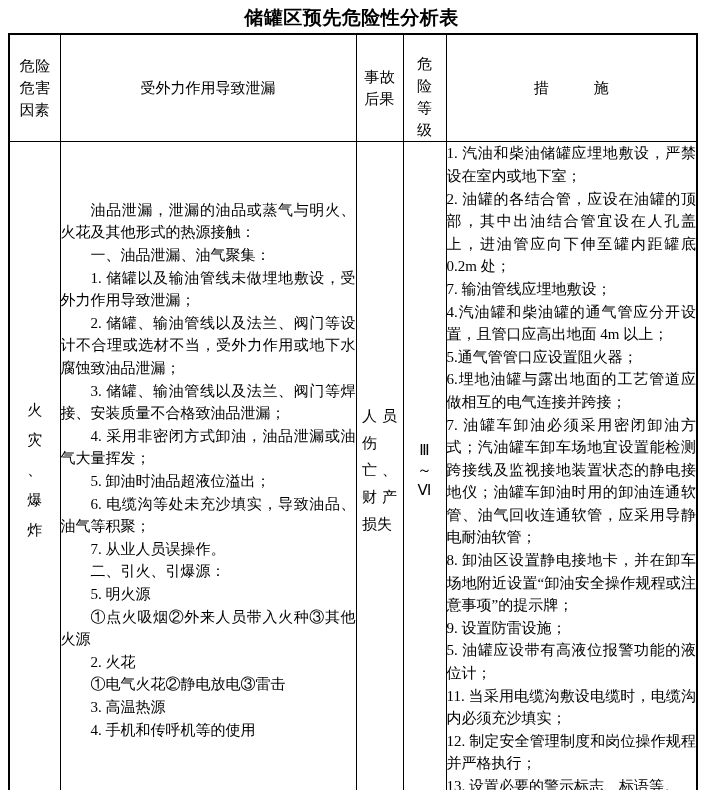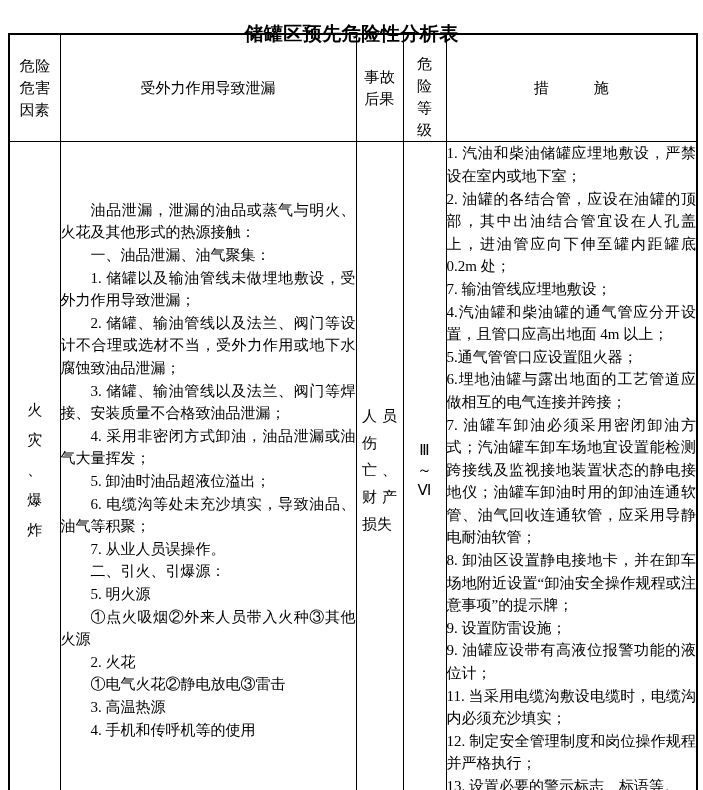--- a/index.html
+++ b/index.html
@@ -6,21 +6,21 @@
     margin: 0;
     padding: 0;
     width: 703px;
     height: 790px;
     overflow: hidden;
     background: #ffffff;
     color: #000000;
     font-family: "Liberation Serif", serif;
   }
   .doc-title {
-    margin: 16px;
+    margin: 0;
     padding-top: 5px;
     height: 26px;
     text-align: center;
     font-size: 19px;
     font-weight: bold;
     letter-spacing: 0.5px;
   }
   table.phat {
     position: absolute;
     left: 8px;
@@ -151,21 +151,21 @@
       <div>
             <p class="para">1. 汽油和柴油储罐应埋地敷设，严禁设在室内或地下室；</p>
             <p class="para">2. 油罐的各结合管，应设在油罐的顶部，其中出油结合管宜设在人孔盖上，进油管应向下伸至罐内距罐底 0.2m 处；</p>
             <p class="para">7. 输油管线应埋地敷设；</p>
             <p class="para">4.汽油罐和柴油罐的通气管应分开设置，且管口应高出地面 4m 以上；</p>
             <p class="para">5.通气管管口应设置阻火器；</p>
             <p class="para">6.埋地油罐与露出地面的工艺管道应做相互的电气连接并跨接；</p>
             <p class="para">7. 油罐车卸油必须采用密闭卸油方式；汽油罐车卸车场地宜设置能检测跨接线及监视接地装置状态的静电接地仪；油罐车卸油时用的卸油连通软管、油气回收连通软管，应采用导静电耐油软管；</p>
             <p class="para">8. 卸油区设置静电接地卡，并在卸车场地附近设置“卸油安全操作规程或注意事项”的提示牌；</p>
             <p class="para">9. 设置防雷设施；</p>
-            <p class="para">9. 油罐应设带有高液位报警功能的液位计；</p>
+            <p class="para">5. 油罐应设带有高液位报警功能的液位计；</p>
             <p class="para">11. 当采用电缆沟敷设电缆时，电缆沟内必须充沙填实；</p>
             <p class="para">12. 制定安全管理制度和岗位操作规程并严格执行；</p>
             <p class="para">13. 设置必要的警示标志、标语等。</p>
           </div>
     </td>
   </tr>
   <tr class="stub-row">
     <td></td>
     <td></td>
     <td></td>

